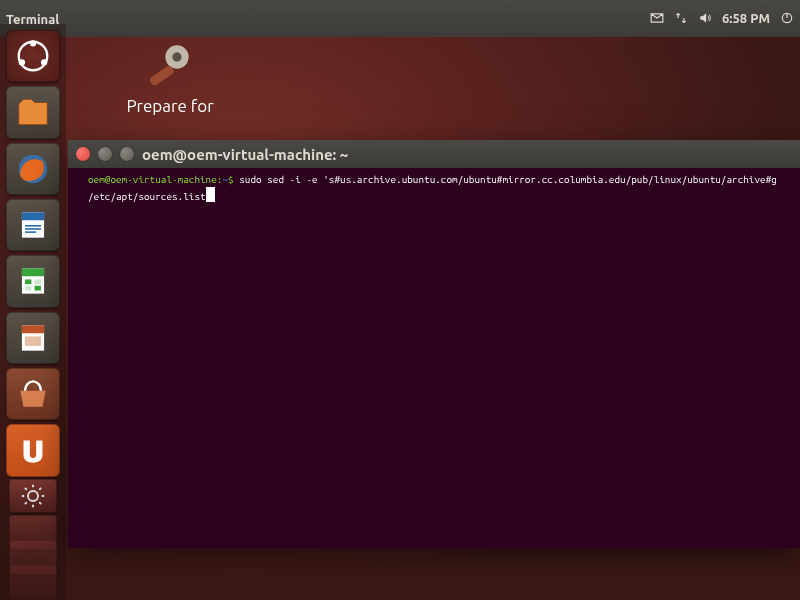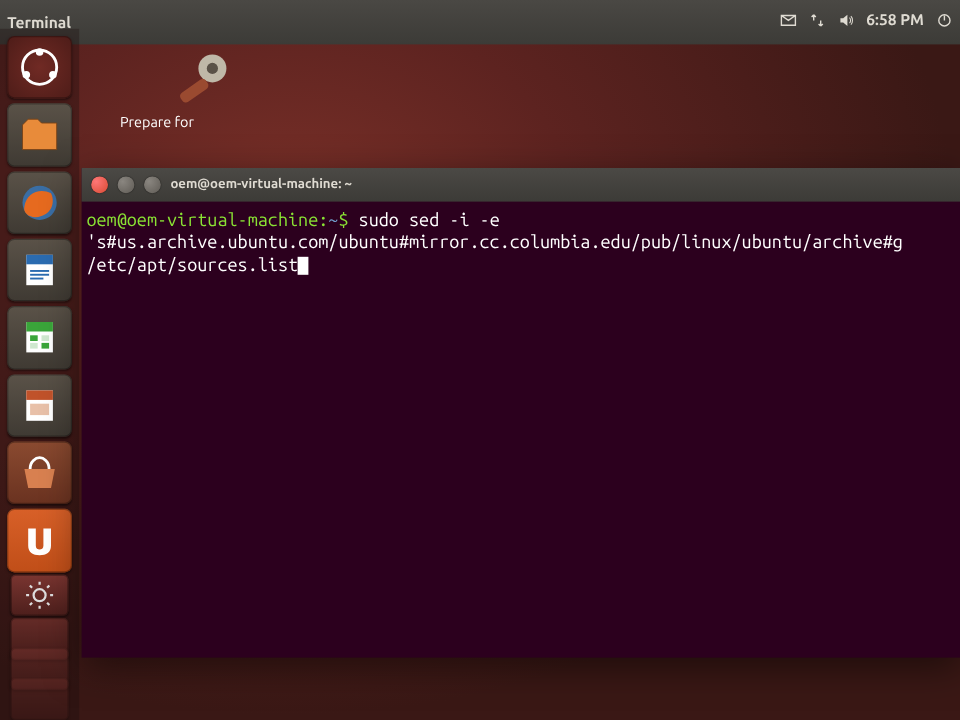--- a/index.html
+++ b/index.html
@@ -38,43 +38,43 @@
 .tile.files { background: linear-gradient(#5a5248,#3f3a33); }
 .tile.firefox { background: linear-gradient(#5a5248,#3f3a33); }
 .tile.writer { background: linear-gradient(#5a5248,#3f3a33); }
 .tile.calc { background: linear-gradient(#5a5248,#3f3a33); }
 .tile.impress { background: linear-gradient(#5a5248,#3f3a33); }
 .tile.software { background: linear-gradient(#8a4a30,#6a3220); }
 .tile.uone { background: linear-gradient(#d86028,#c04e18); }
 .tile.small { width: 48px; height: 36px; background: linear-gradient(#7a3530,#4d1f1c); border-radius: 4px; margin-top: -2px; }
 .desktop-icon {
   position: absolute; top: 36px; left: 100px; width: 140px;
-  color: #fff; font-size: 12px;
+  text-align: center; color: #fff; font-size: 17px;
 }
 .desktop-icon .iconbox {
   width: 56px; height: 56px; margin: 0 auto 4px;
   display: flex; align-items: center; justify-content: center;
 }
 .terminal {
   position: absolute; left: 68px; top: 140px; right: 0;
   background: #2c001e; color: #eee;
   box-shadow: 0 8px 30px rgba(0,0,0,.5);
   font-family: "Ubuntu Mono", "DejaVu Sans Mono", monospace;
 }
 .terminal .titlebar {
   height: 28px; background: linear-gradient(to bottom,#4b4945,#3c3b37);
   display: flex; align-items: center; padding: 0 8px;
-  color: #dfdbd2; font-family: Ubuntu, sans-serif; font-size: 11px; font-weight: 600;
+  color: #dfdbd2; font-family: Ubuntu, sans-serif; font-size: 15px; font-weight: 600;
   gap: 8px;
 }
 .titlebar .wbtn { width: 14px; height: 14px; border-radius: 50%; box-shadow: 0 0 1px #000; }
 .wbtn.close { background: radial-gradient(circle at 30% 30%, #f77,#d94a32); }
 .wbtn.min, .wbtn.max { background: radial-gradient(circle at 30% 30%, #8a8680,#5f5b55); }
 .terminal .termbody {
-  padding: 6px 4px; font-size: 15px; line-height: 1.25;
+  padding: 6px 20px; font-size: 10px; line-height: 1.25;
   min-height: 380px;
 }
 .prompt { color: #8ae234; }
 .path { color: #729fcf; }
 .cmd { color: #fff; }
 .cursor {
   display: inline-block; width: 9px; height: 15px;
   background: #fff; vertical-align: text-bottom;
 }
 </style>

